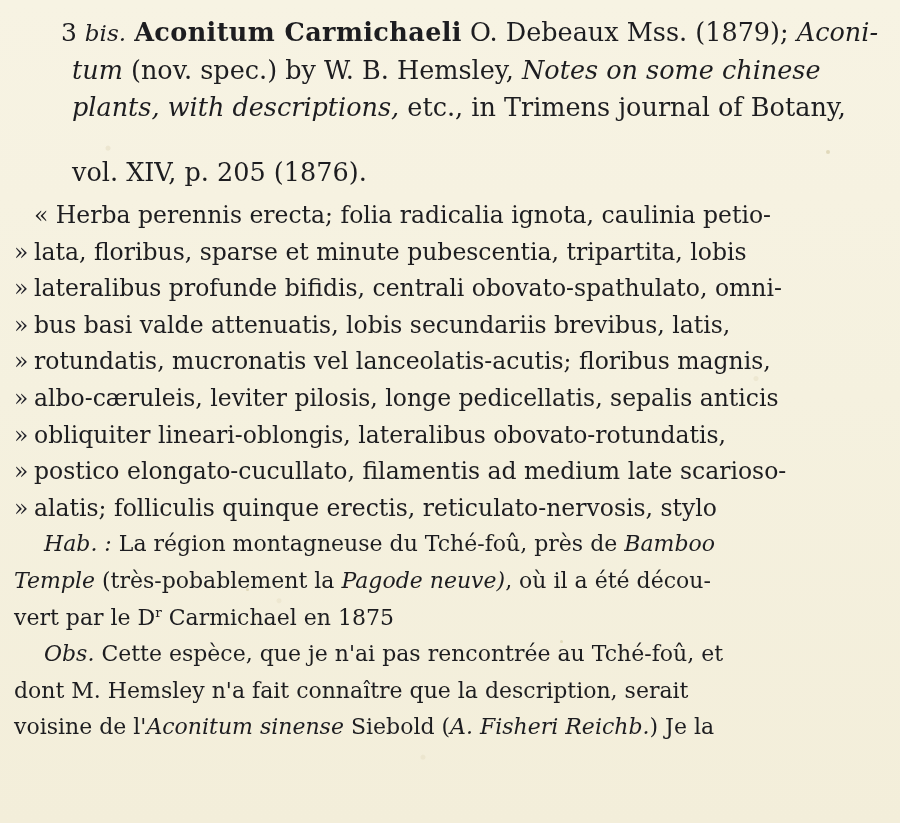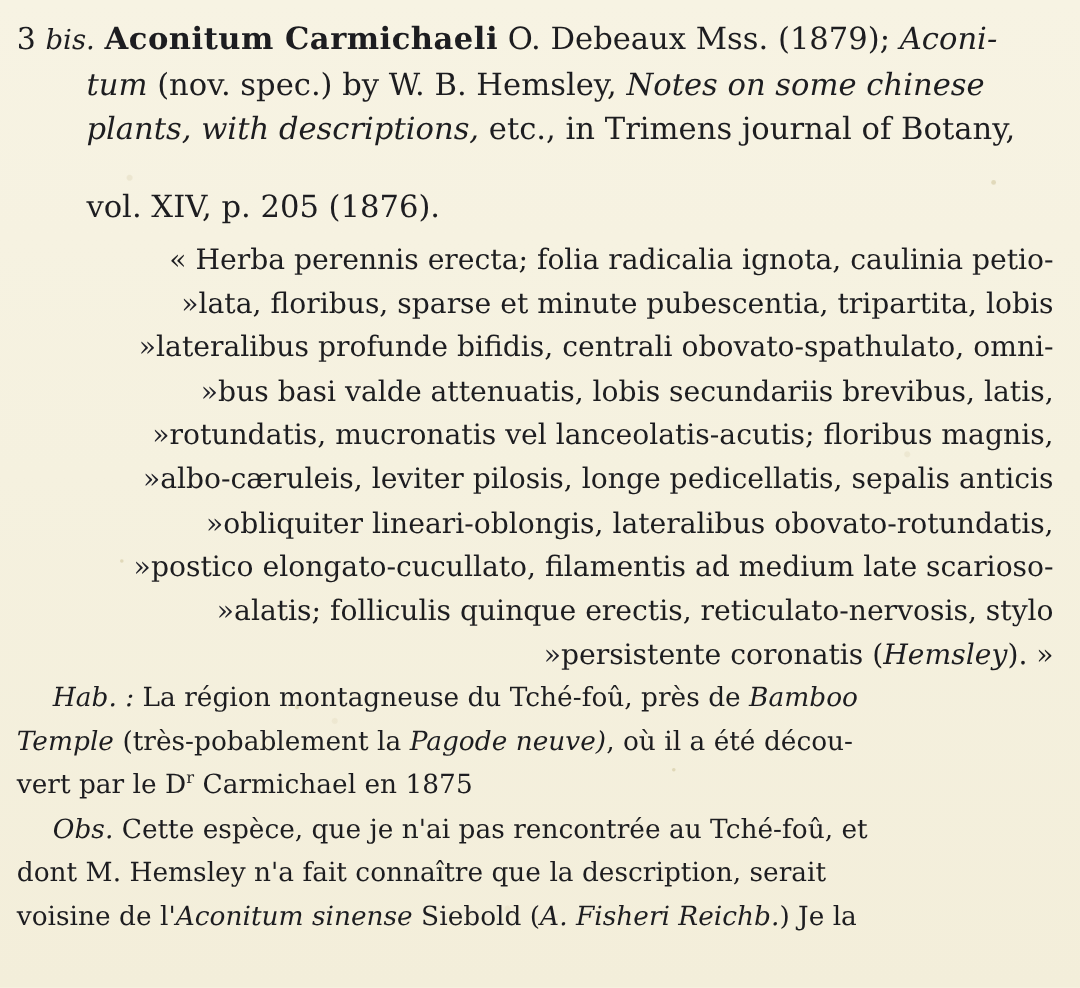--- a/index.html
+++ b/index.html
@@ -30,41 +30,40 @@
   }
   .heading {
     font-size: 25.5px;
     line-height: 37px;
     margin: 0 0 2px 0;
   }
   .heading .line {
     display: block;
     white-space: nowrap;
   }
-  .l1 { text-indent: 0; }
+  .l1 { text-indent: 0; text-align: right; }
   .l2 { padding-left: 58px; }
   .l3 { padding-left: 58px; }
   .l4 { padding-left: 58px; margin-top: 28px; }
   .sp-num { font-size: 25px; }
   .bis { font-style: italic; font-size: 23px; }
   .sp-name {
     font-weight: bold;
     letter-spacing: 0.4px;
   }
   .ital { font-style: italic; }
   .quote-block {
     margin-top: 6px;
     font-size: 23.5px;
     line-height: 36.6px;
   }
   .qline {
     display: block;
     white-space: nowrap;
     position: relative;
-    text-align: right;
   }
   .qline .guill {
     display: inline-block;
     width: 20px;
     color: #22222a;
   }
   .hab, .obs {
     font-size: 22px;
     line-height: 36.6px;
   }
@@ -115,21 +114,20 @@
   <div class="quote-block">
     <span class="qline"><span class="guill"></span><span>« Herba perennis erecta; folia radicalia ignota, caulinia petio-</span></span>
     <span class="qline"><span class="guill">»</span><span>lata, floribus, sparse et minute pubescentia, tripartita, lobis</span></span>
     <span class="qline"><span class="guill">»</span><span>lateralibus profunde bifidis, centrali obovato-spathulato, omni-</span></span>
     <span class="qline"><span class="guill">»</span><span>bus basi valde attenuatis, lobis secundariis brevibus, latis,</span></span>
     <span class="qline"><span class="guill">»</span><span>rotundatis, mucronatis vel lanceolatis-acutis; floribus magnis,</span></span>
     <span class="qline"><span class="guill">»</span><span>albo-cæruleis, leviter pilosis, longe pedicellatis, sepalis anticis</span></span>
     <span class="qline"><span class="guill">»</span><span>obliquiter lineari-oblongis, lateralibus obovato-rotundatis,</span></span>
     <span class="qline"><span class="guill">»</span><span>postico elongato-cucullato, filamentis ad medium late scarioso-</span></span>
     <span class="qline"><span class="guill">»</span><span>alatis; folliculis quinque erectis, reticulato-nervosis, stylo</span></span>
-    <span class="qline"><span class="guill">»</span><span>persistente coronatis (<span class="ital">Hemsley</span>). »</span></span>
   </div>
 
   <div class="hab">
     <span class="tline indent"><span class="ital">Hab. :</span><span> La région montagneuse du Tché-foû, près de </span><span class="ital">Bamboo</span></span>
     <span class="tline"><span class="ital">Temple</span><span> (très-pobablement la </span><span class="ital">Pagode neuve)</span><span>, où il a été décou-</span></span>
     <span class="tline"><span>vert par le D</span><span class="sup">r</span><span> Carmichael en 1875</span></span>
   </div>
 
   <div class="obs">
     <span class="tline indent"><span class="ital">Obs.</span><span> Cette espèce, que je n'ai pas rencontrée au Tché-foû, et</span></span>

